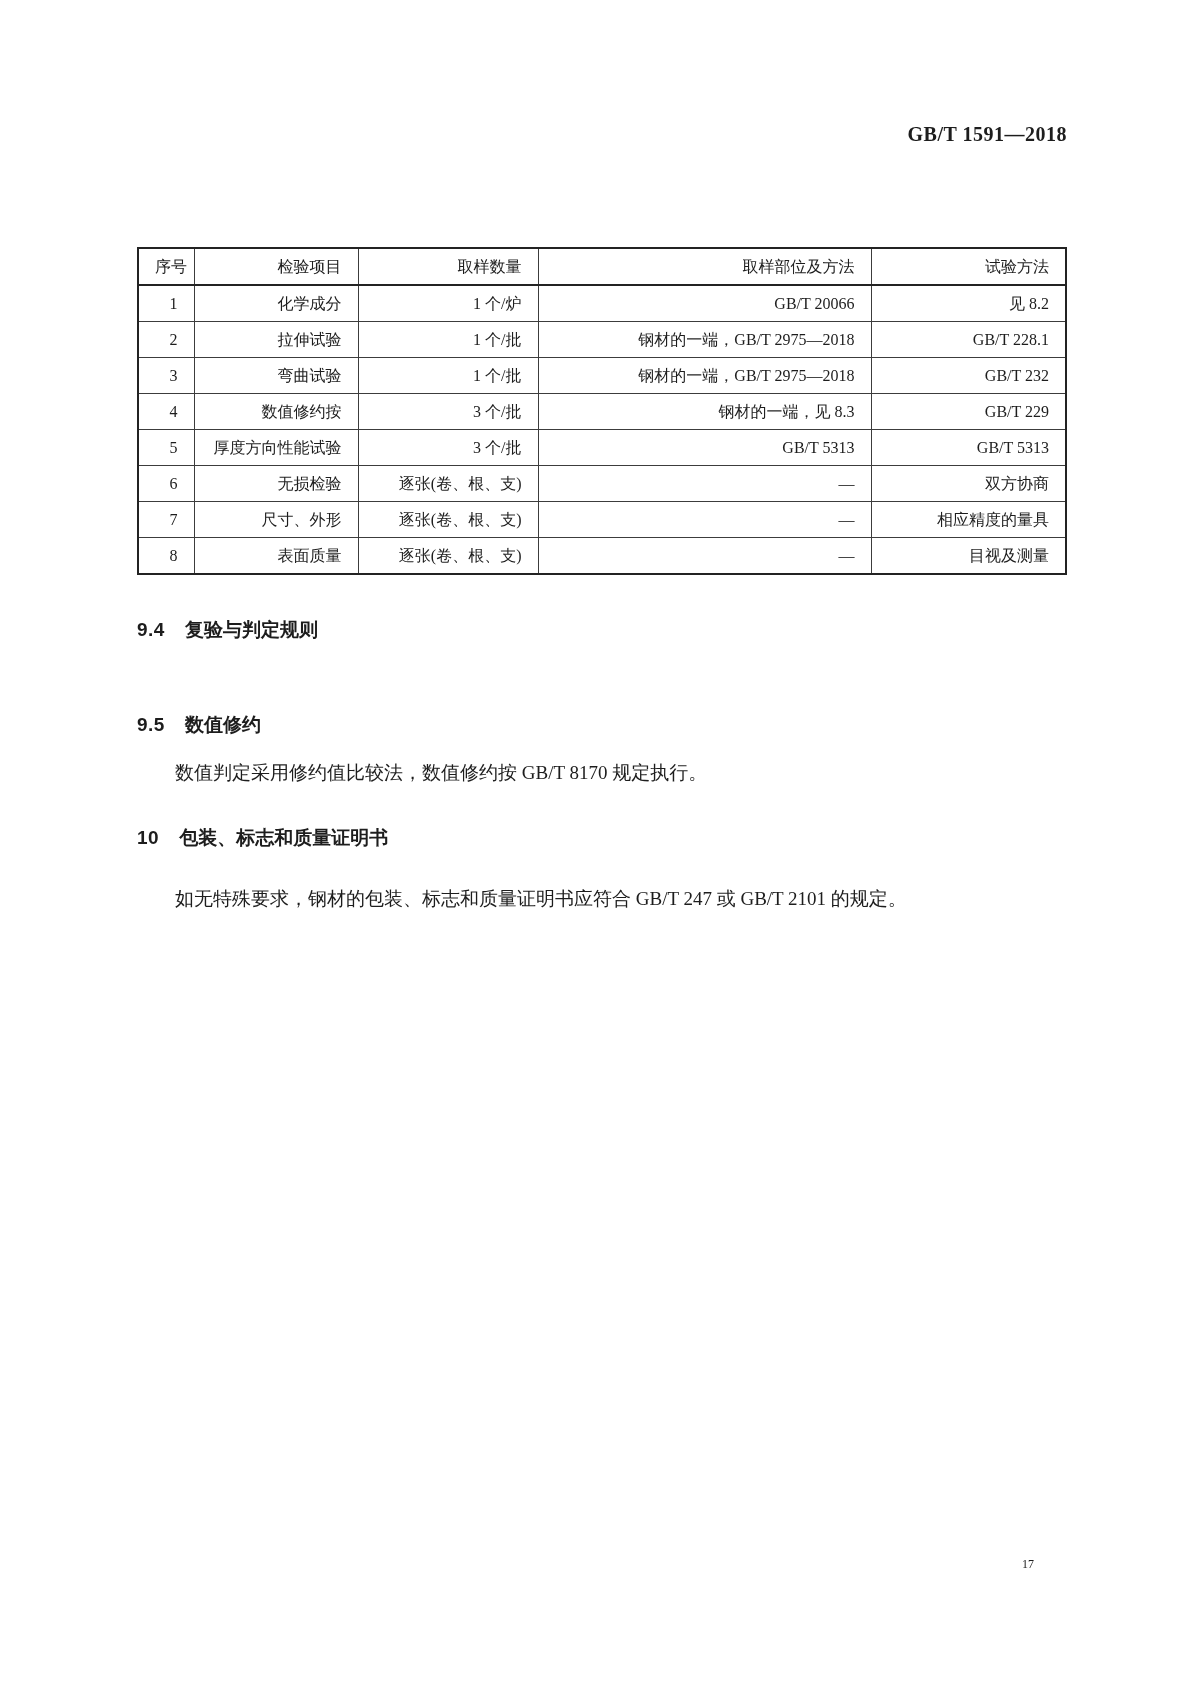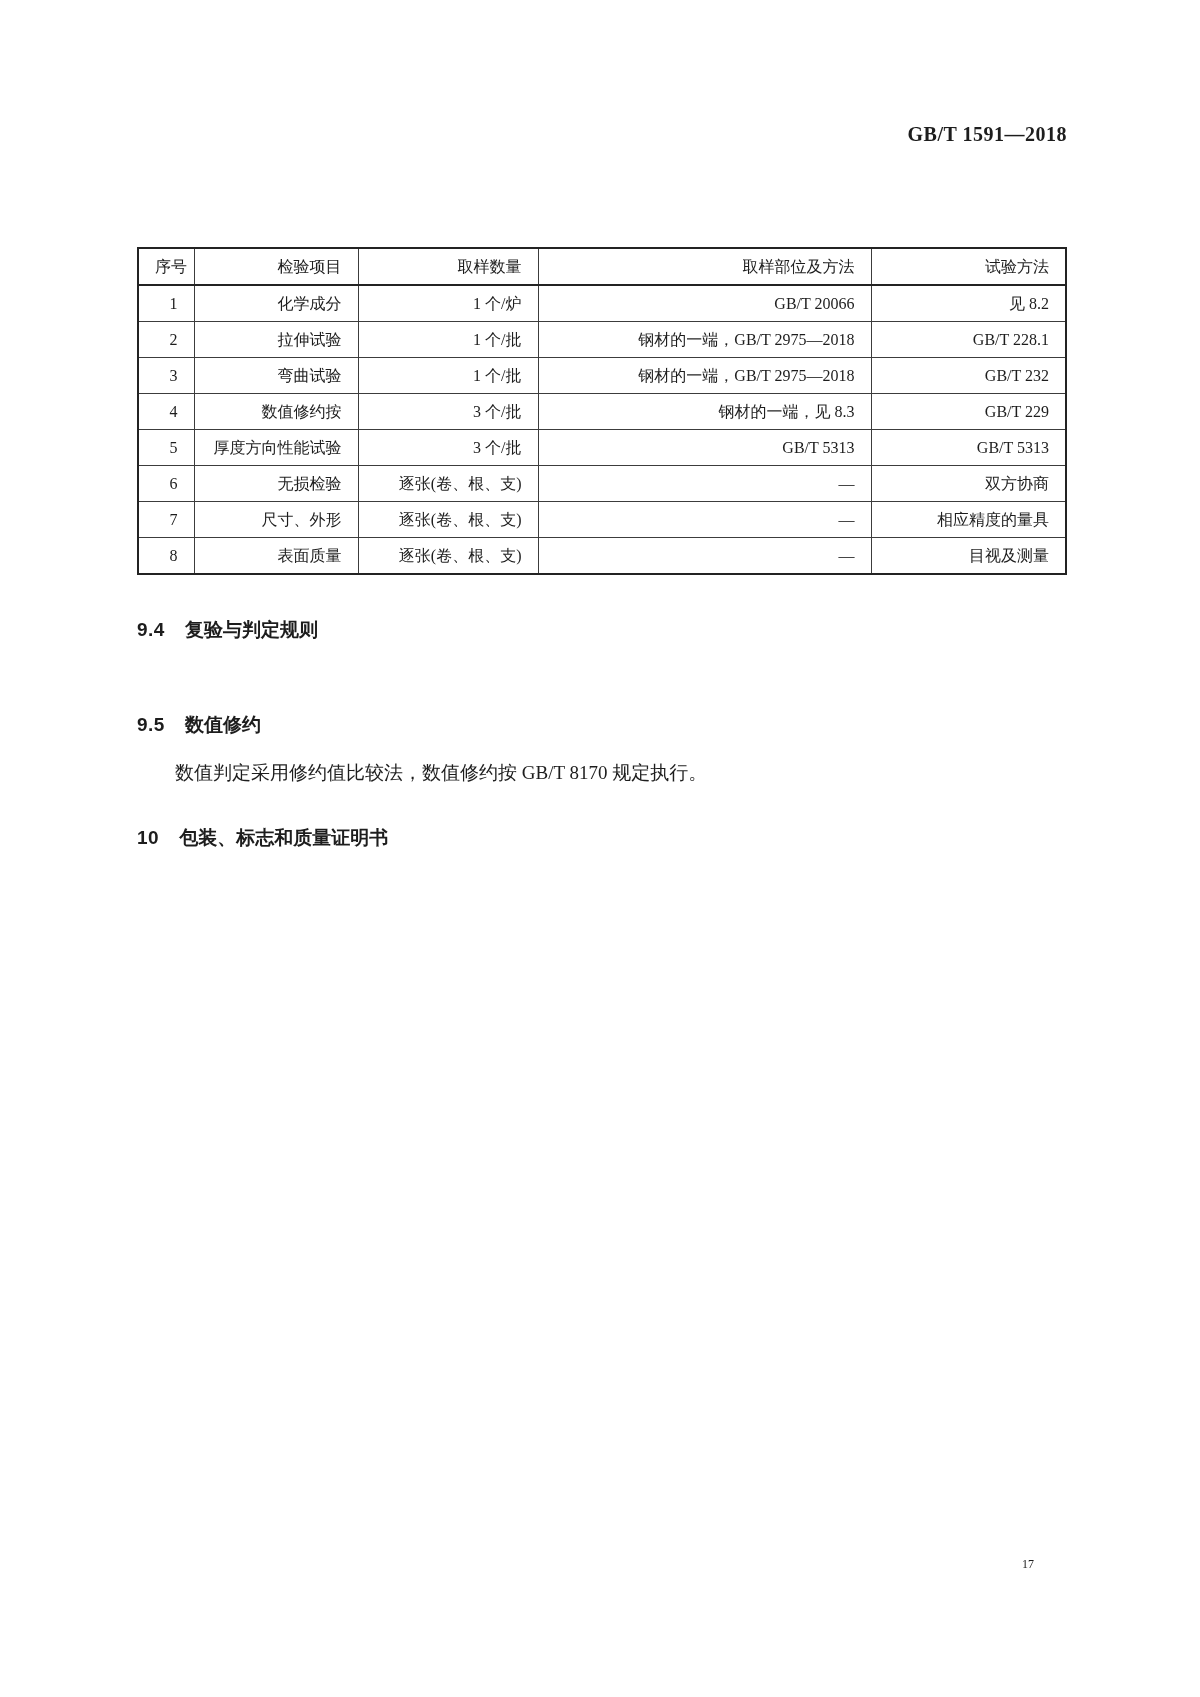--- a/index.html
+++ b/index.html
@@ -178,16 +178,17 @@
   </div>
 
   <div class="h2" style="top:715px">
     <span class="h2num">9.5</span><span class="h2txt">数值修约</span>
   </div>
   <div class="para" style="top:761px">数值判定采用修约值比较法，数值修约按 GB/T 8170 规定执行。</div>
 
   <div class="h2" style="top:828px">
     <span class="h2num">10</span><span class="h2txt">包装、标志和质量证明书</span>
   </div>
+  <div class="para" style="top:887px">如无特殊要求，钢材的包装、标志和质量证明书应符合 GB/T 247 或 GB/T 2101 的规定。</div>
 
   <div class="page-number">17</div>
 
 </div>
 
 </body></html>

